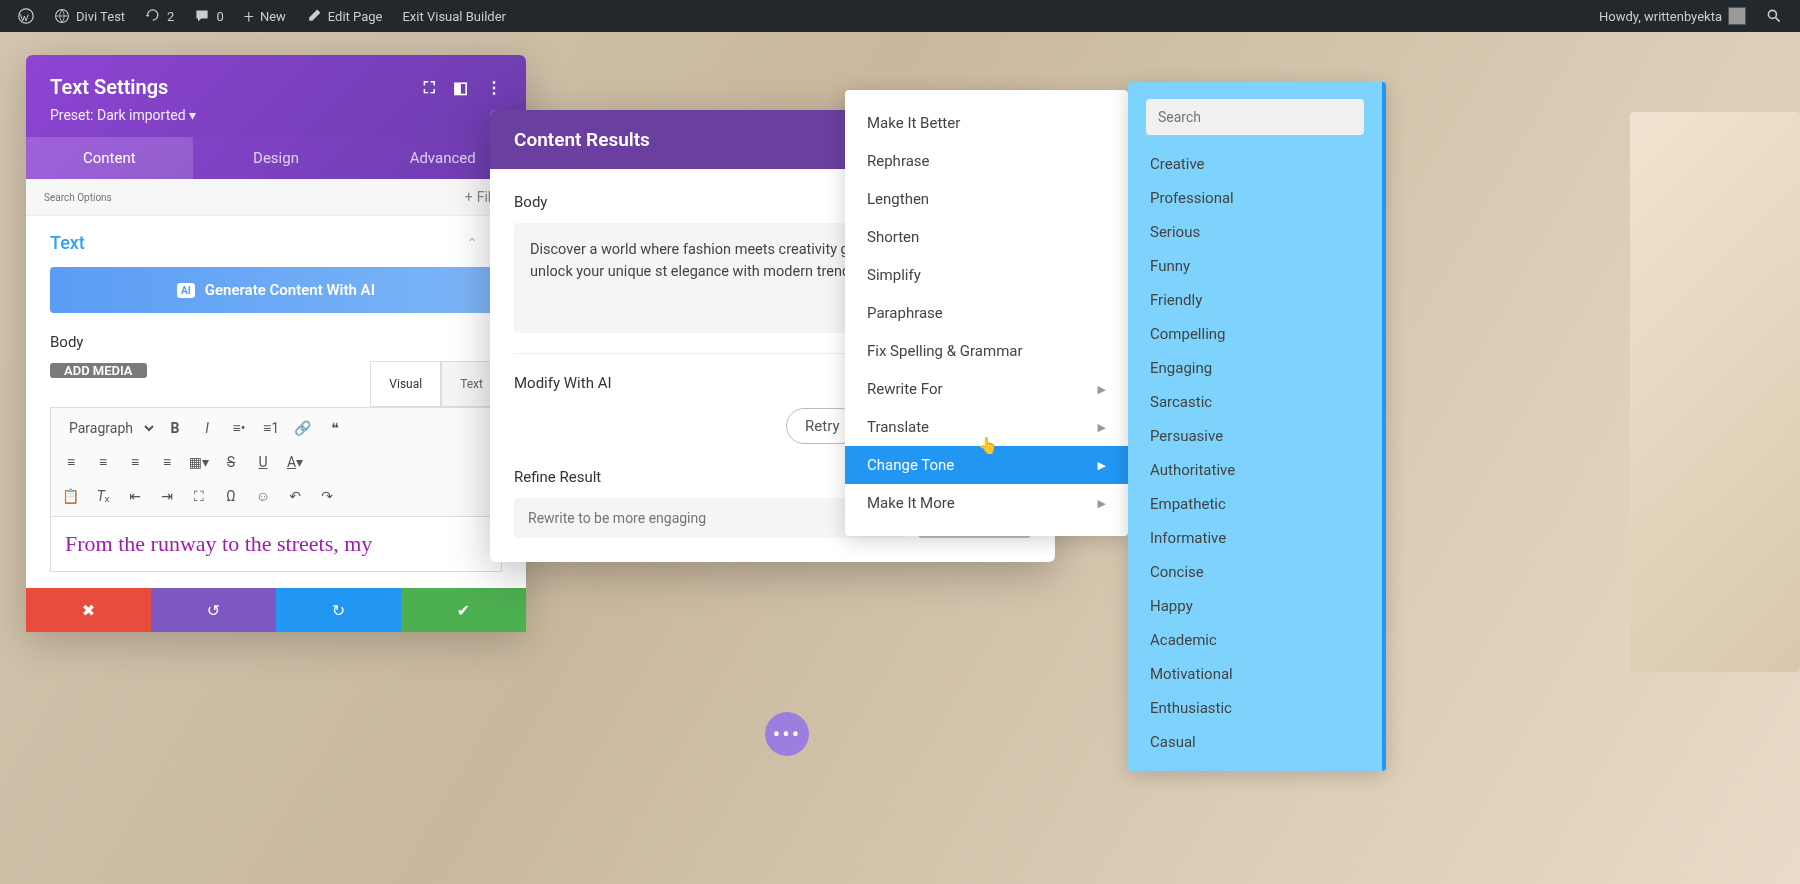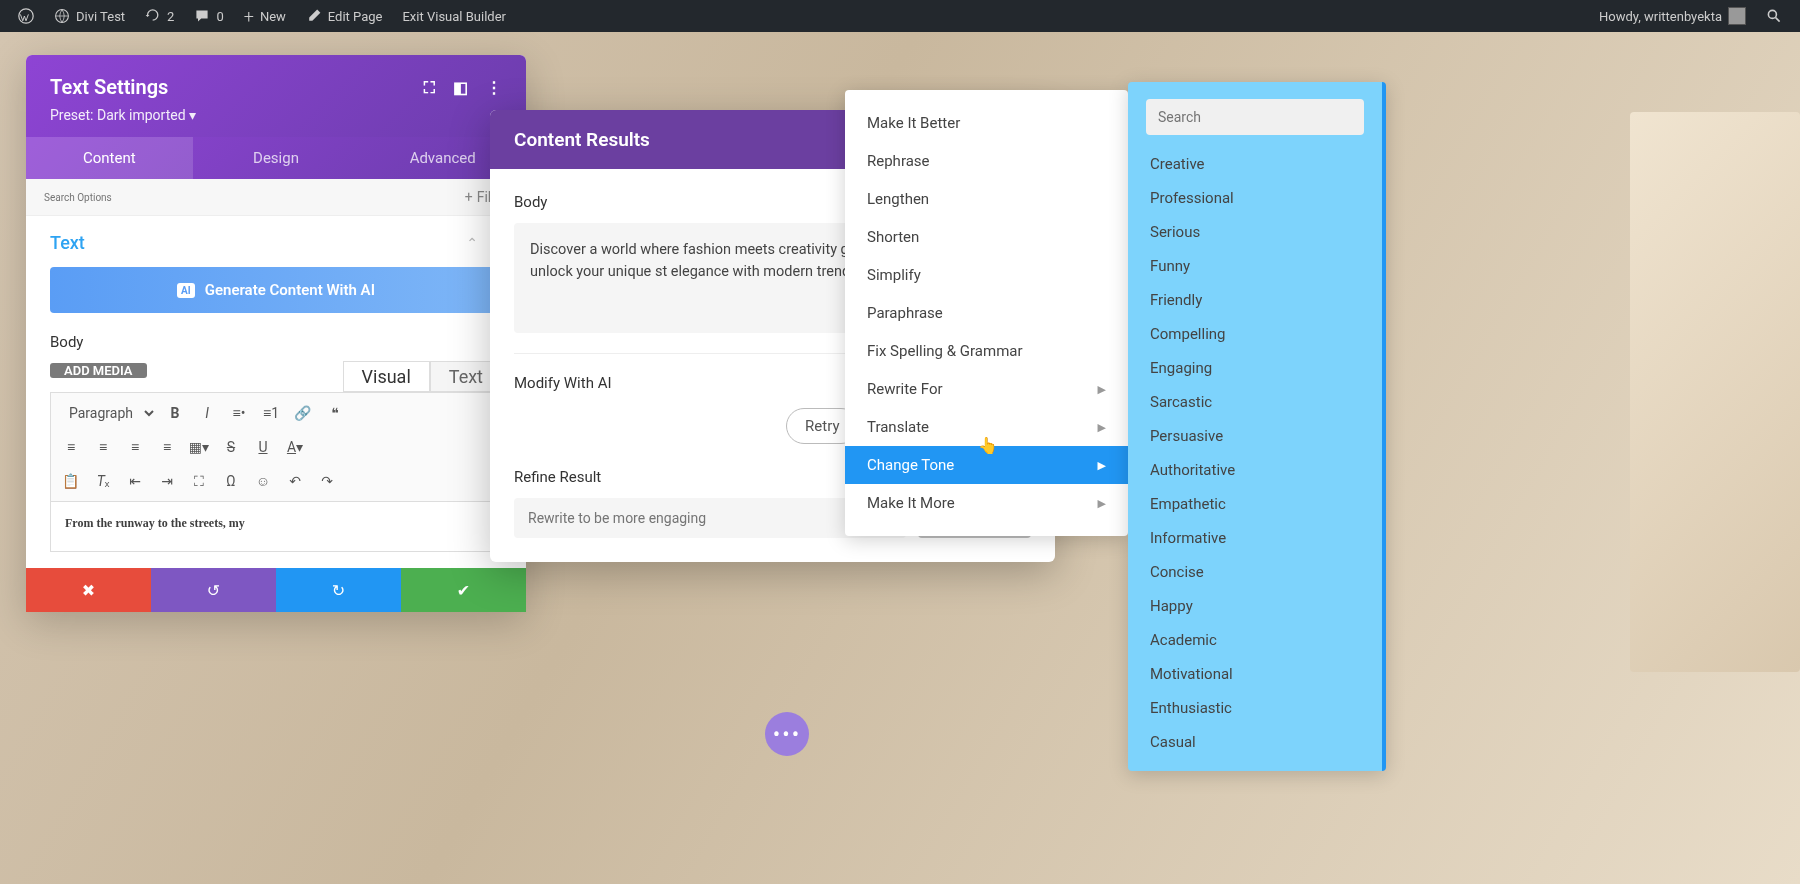--- a/index.html
+++ b/index.html
@@ -32,27 +32,27 @@
 .search-row input { border:none; background:none; font-size:10px; color:#4c1d95; flex:1; outline:none; }
 .filter-btn { color:#888; font-size:14px; cursor:pointer; display:flex; align-items:center; gap:4px; }
 .section { padding:16px 24px; }
 .sec-head { display:flex; align-items:center; justify-content:space-between; color:#2ea3f2; font-size:18px; font-weight:500; cursor:pointer; }
 .sec-head .right-icons { display:flex; gap:10px; color:#bbb; font-size:14px; }
 .ai-btn { margin-top:14px; background:linear-gradient(90deg,#5a9df5,#7eb6f7); color:#fff; padding:14px; border-radius:4px; text-align:center; font-size:15px; font-weight:600; cursor:pointer; display:flex; align-items:center; justify-content:center; gap:10px; }
 .ai-badge { background:#fff; color:#5a9df5; font-size:10px; font-weight:700; padding:2px 4px; border-radius:3px; }
 .body-label { margin-top:20px; font-size:15px; color:#333; }
 .add-media { margin-top:12px; background:#7a7a7a; color:#fff; padding:0 14px; border-radius:3px; font-size:13px; font-weight:600; display:inline-block; cursor:pointer; }
 .editor-tabs { float:right; display:flex; gap:0; margin-top:10px; }
-.editor-tabs .et-tab { padding:4px 18px; background:#f5f5f5; color:#666; font-size:18px; cursor:pointer; border:1px solid #ddd; }
+.editor-tabs .et-tab { padding:15px 18px; background:#f5f5f5; color:#666; font-size:12px; cursor:pointer; border:1px solid #ddd; }
 .editor-tabs .et-tab.active { background:#fff; color:#333; }
 .toolbar { clear:both; border:1px solid #ddd; margin-top:8px; padding:6px; display:flex; flex-wrap:wrap; gap:6px; background:#fafafa; }
 .toolbar .row { display:flex; gap:4px; flex-wrap:wrap; width:100%; align-items:center; }
 .tbtn { width:28px; height:28px; display:flex; align-items:center; justify-content:center; color:#555; cursor:pointer; border-radius:2px; font-size:14px; }
 .para-select { font-size:14px; color:#555; padding:4px 8px; border:none; background:none; }
-.editor-content { border:1px solid #ddd; border-top:none; padding:14px; font-family:Georgia,serif; font-size:12px; color:#404040; min-height:50px;font-weight:bold; }
+.editor-content { border:1px solid #ddd; border-top:none; padding:14px; font-family:Georgia,serif; font-size:22px; color:#a21caf; min-height:50px; }
 .panel-footer { display:flex; height:44px; }
 .panel-footer .fbtn { flex:1; display:flex; align-items:center; justify-content:center; color:#fff; cursor:pointer; }
 .fbtn.cancel { background:#e74c3c; }
 .fbtn.undo { background:#7e57c2; }
 .fbtn.redo { background:#2196f3; }
 .fbtn.save { background:#4caf50; }
 
 
 .results { position:absolute; top:110px; left:490px; width:565px; background:#fff; border-radius:6px; box-shadow:0 10px 40px rgba(0,0,0,.25); z-index:60; }
 .results-header { background:#6b3fa0; color:#fff; padding:18px 24px; font-size:19px; font-weight:600; border-radius:6px 6px 0 0; }

